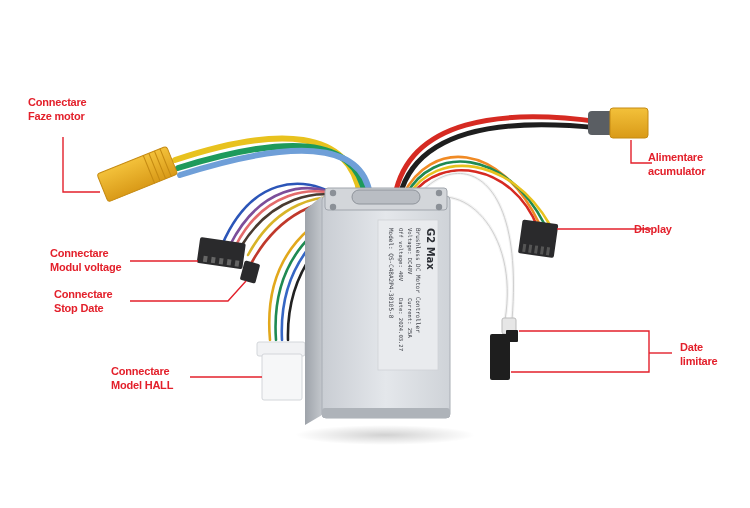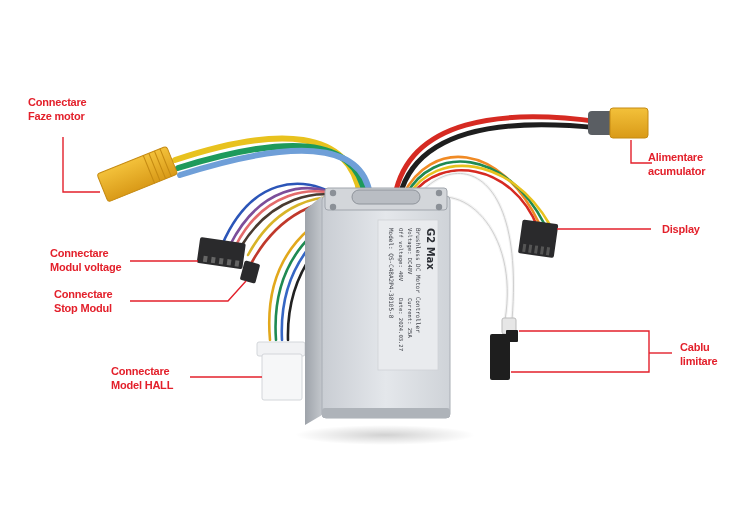--- a/index.html
+++ b/index.html
@@ -180,35 +180,35 @@
     <span>Faze motor</span>
   </div>
 
   <div class="callout" style="left:50px; top:246px;">
     <span>Connectare</span>
     <span>Modul voltage</span>
   </div>
 
   <div class="callout" style="left:54px; top:287px;">
     <span>Connectare</span>
-    <span>Stop Modul</span>
+    <span>Stop Date</span>
   </div>
 
   <div class="callout" style="left:111px; top:364px;">
     <span>Connectare</span>
     <span>Model HALL</span>
   </div>
 
   <div class="callout" style="left:648px; top:150px;">
     <span>Alimentare</span>
     <span>acumulator</span>
   </div>
 
-  <div class="callout" style="left:662px; top:222px;">
+  <div class="callout" style="left:634px; top:222px;">
     <span>Display</span>
   </div>
 
   <div class="callout" style="left:680px; top:340px;">
-    <span>Cablu</span>
+    <span>Date</span>
     <span>limitare</span>
   </div>
 
 </div>
 
 </body></html>

